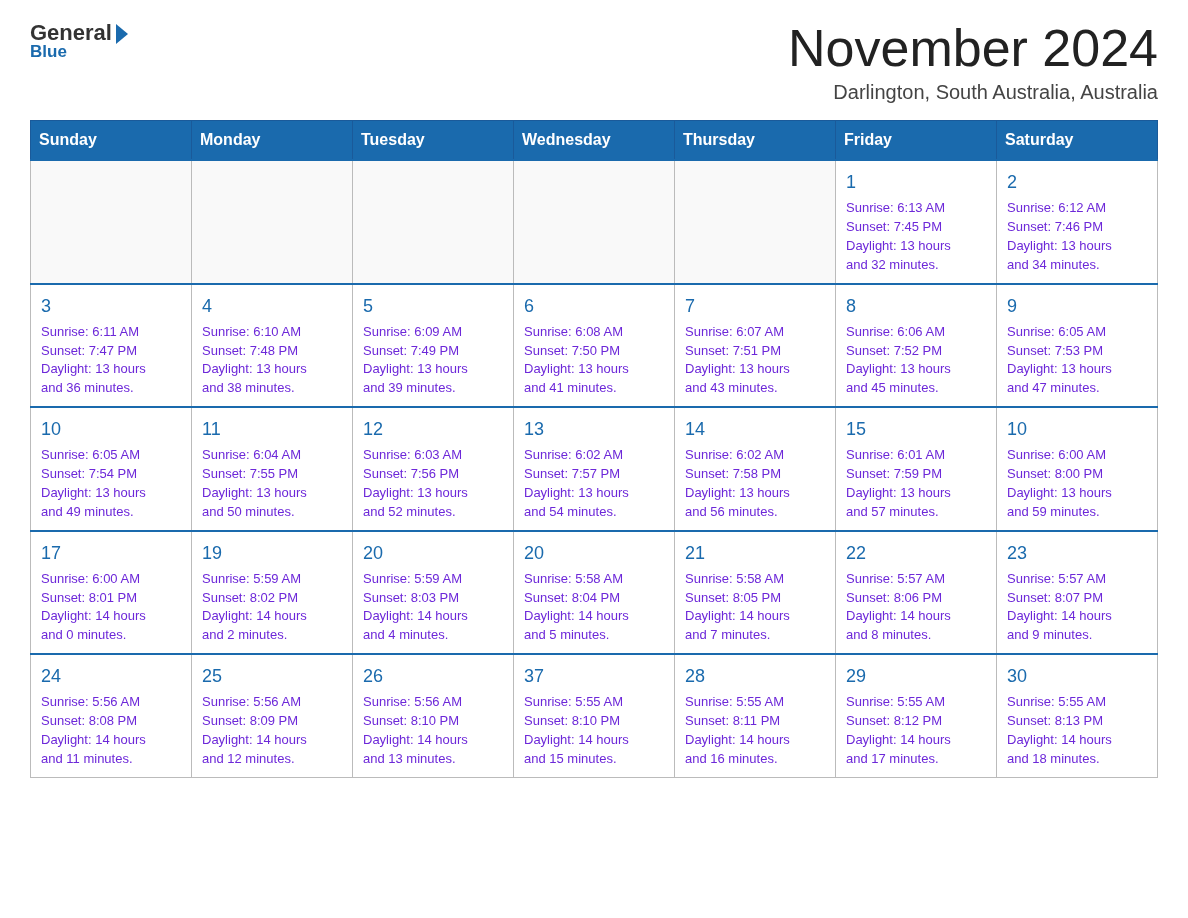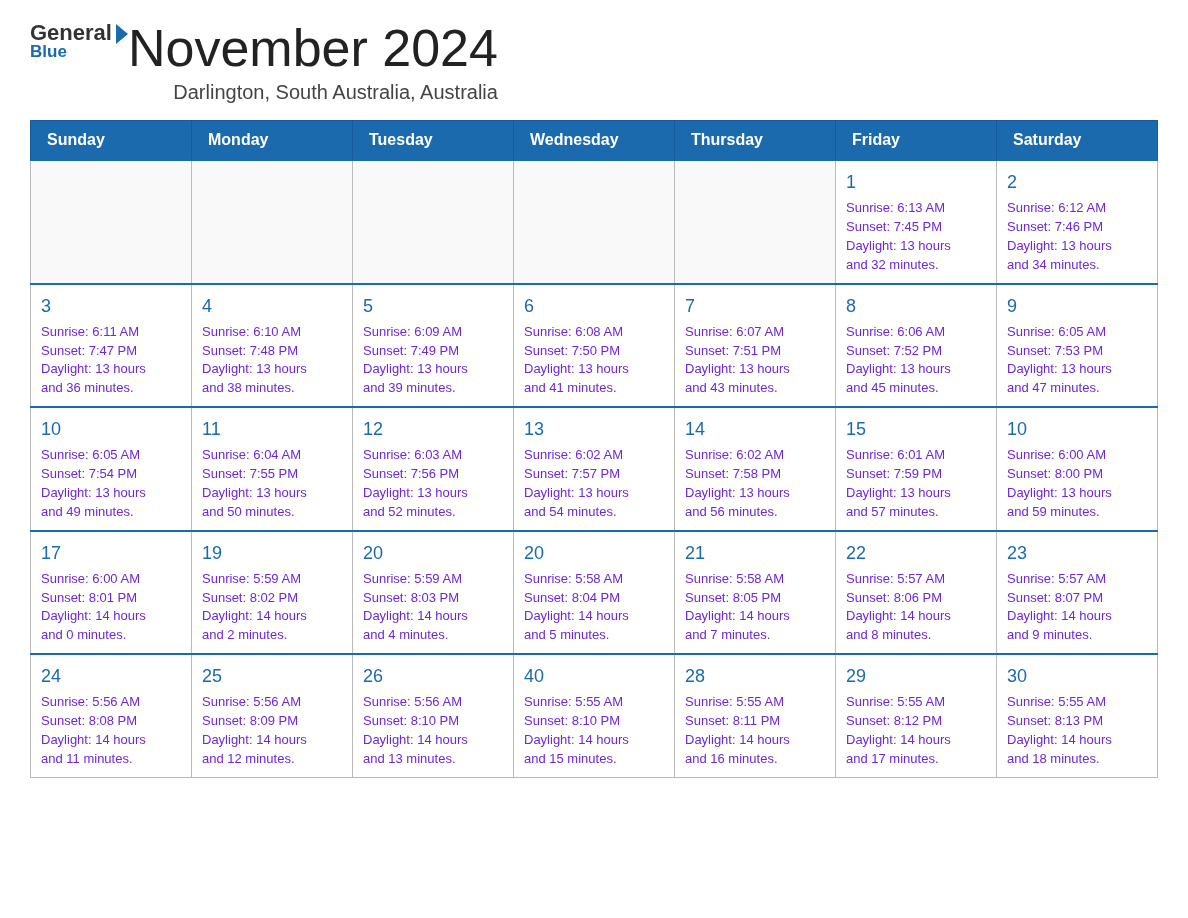--- a/index.html
+++ b/index.html
@@ -5,21 +5,21 @@
     * { margin: 0; padding: 0; box-sizing: border-box; }
     body {
       font-family: Arial, sans-serif;
       background: #fff;
       width: 1188px;
       min-height: 918px;
       padding: 20px 30px;
     }
     .header-area {
       display: flex;
-      justify-content: flex-start;
+      justify-content: space-between;
       align-items: flex-start;
       margin-bottom: 16px;
     }
     .logo {
       display: flex;
       flex-direction: column;
       align-items: flex-start;
     }
     .logo-top {
       display: flex;
@@ -62,21 +62,21 @@
     .calendar-table {
       width: 100%;
       border-collapse: collapse;
       border: 1px solid #aaa;
     }
     .calendar-table th {
       background-color: #1a6aad;
       color: #fff;
       font-size: 16px;
       font-weight: bold;
-      padding: 10px 16px;
+      padding: 10px 8px;
       text-align: left;
       border: 1px solid #1a5a9a;
     }
     .calendar-table td {
       border: 1px solid #bbb;
       vertical-align: top;
       padding: 8px 10px;
       width: calc(100% / 7);
       min-height: 110px;
       font-size: 13px;
@@ -243,21 +243,21 @@
         </td>
         <td>
           <span class="day-number">25</span>
           <div class="day-info">Sunrise: 5:56 AM<br>Sunset: 8:09 PM<br>Daylight: 14 hours<br>and 12 minutes.</div>
         </td>
         <td>
           <span class="day-number">26</span>
           <div class="day-info">Sunrise: 5:56 AM<br>Sunset: 8:10 PM<br>Daylight: 14 hours<br>and 13 minutes.</div>
         </td>
         <td>
-          <span class="day-number">40</span>
+          <span class="day-number">37</span>
           <div class="day-info">Sunrise: 5:55 AM<br>Sunset: 8:10 PM<br>Daylight: 14 hours<br>and 15 minutes.</div>
         </td>
         <td>
           <span class="day-number">28</span>
           <div class="day-info">Sunrise: 5:55 AM<br>Sunset: 8:11 PM<br>Daylight: 14 hours<br>and 16 minutes.</div>
         </td>
         <td>
           <span class="day-number">29</span>
           <div class="day-info">Sunrise: 5:55 AM<br>Sunset: 8:12 PM<br>Daylight: 14 hours<br>and 17 minutes.</div>
         </td>

